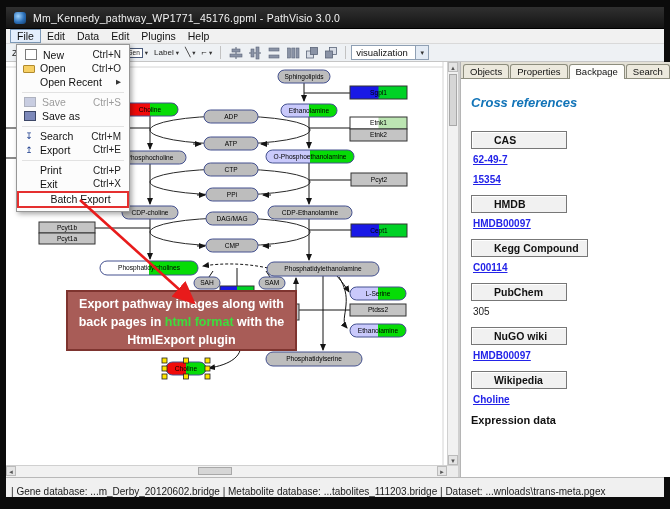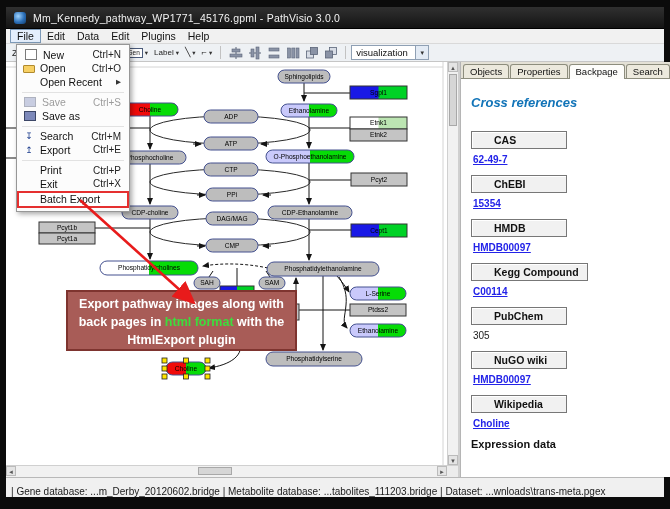--- a/index.html
+++ b/index.html
@@ -74,21 +74,21 @@
   .statusbar { height:20px; background:#f0f0f0; border-top:1px solid #b8b8b8; display:flex; align-items:flex-end; padding:0 5px; }
   .statusbar span { font-size:10px; color:#1a1a1a; white-space:nowrap; }
 
   
   .file-menu { position:absolute; left:10px; top:37px; width:114px; background:#fcfcfc; border:1px solid #979797; box-shadow:2px 2px 5px rgba(0,0,0,.35); padding:3px 2px; z-index:30; }
   .menu-item { display:flex; align-items:center; height:13.5px; padding:0 6px 0 4px; font-size:10.5px; color:#111; }
   .menu-item .mlabel { margin-left:5px; white-space:nowrap; }
   .menu-item .mshort { margin-left:auto; font-size:10px; color:#222; }
   .menu-item .msub { margin-left:auto; font-size:6.5px; color:#333; }
   .menu-item.disabled .mlabel, .menu-item.disabled .mshort { color:#9c9c9c; }
-  .menu-item.highlighted { box-shadow:0 0 0 2px #e53030; background:#fff; margin:2px 0; }
+  .menu-item.highlighted { box-shadow:0 0 0 2px #e53030; background:#fff; margin:2px 0;justify-content:center; }
   .menu-sep { height:1px; background:#e2e2e2; margin:3px 3px; }
   .mi { width:12px; height:12px; flex:0 0 12px; position:relative; display:flex; align-items:center; justify-content:center; font-size:8px; }
   .mi-new-file { background:#fff; border:1px solid #7a7a7a; width:9px; height:11px; margin:0 1.5px; }
   .mi-open-folder { background:#f7d064; border:1px solid #b08a2e; height:8px; width:12px; border-radius:1px; margin-top:2px; }
   .mi-save, .mi-save-as { background:#7d89ba; border:1px solid #3c4666; width:10px; height:10px; margin:0 1px; }
   .menu-item.disabled .mi-save { opacity:.4; }
   .mi-import::after { content:"↧"; color:#20408f; font-size:9px; }
   .mi-export::after { content:"↥"; color:#20408f; font-size:9px; }
 
   
@@ -443,21 +443,21 @@
       <div class="tabstrip">
           <div class="tab">Objects</div>
           <div class="tab">Properties</div>
           <div class="tab active">Backpage</div>
           <div class="tab">Search</div>
         </div>
       <div class="panel-body">
         <div class="xref-heading">Cross references</div>
         <div id="xref-list">
             <div class="xref-section"><div class="xref-box">CAS</div><div class="xref-id link">62-49-7</div></div>
-            <div class="xref-section"><div class="xref-box">ChEBI</div><div class="xref-id link">15354</div></div>
+            <div class="xref-section"><div class="xref-id link">15354</div></div>
             <div class="xref-section"><div class="xref-box">HMDB</div><div class="xref-id link">HMDB00097</div></div>
             <div class="xref-section"><div class="xref-box">Kegg Compound</div><div class="xref-id link">C00114</div></div>
             <div class="xref-section"><div class="xref-box">PubChem</div><div class="xref-id plain">305</div></div>
             <div class="xref-section"><div class="xref-box">NuGO wiki</div><div class="xref-id link">HMDB00097</div></div>
             <div class="xref-section"><div class="xref-box">Wikipedia</div><div class="xref-id link">Choline</div></div>
           </div>
         <div class="xref-footer">Expression data</div>
       </div>
     </div>
   </div>

